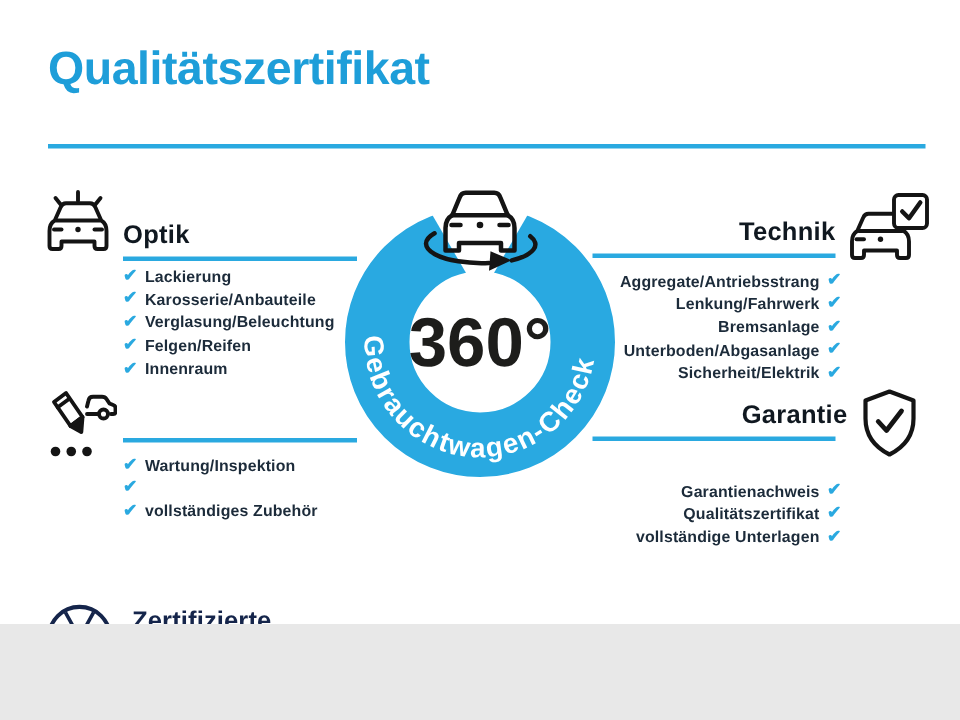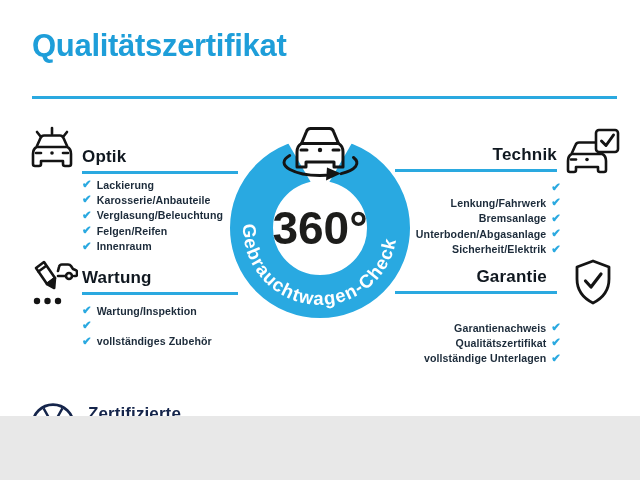--- a/index.html
+++ b/index.html
@@ -14,21 +14,21 @@
   .title-rule{position:absolute;left:32px;top:96px;width:585px;height:3px;background:#2AA9E0;}
 
   .sec-head{position:absolute;font-size:17px;font-weight:bold;color:#101820;letter-spacing:0.2px;}
   .sec-rule{position:absolute;height:3px;background:#2AA9E0;}
   .head-optik{left:82px;top:147px;}
   .rule-optik{left:82px;top:171px;width:156px;}
   .head-technik{right:83px;top:145px;text-align:center;}
   .rule-technik{left:395px;top:169px;width:162px;}
   .head-wartung{left:82px;top:268px;}
   .rule-wartung{left:82px;top:292px;width:156px;}
-  .head-garantie{right:93px;top:267px;text-align:left;}
+  .head-garantie{right:75px;top:267px;text-align:left;}
   .rule-garantie{left:395px;top:291px;width:162px;}
 
   .list{position:absolute;}
   .list .row{display:flex;align-items:center;height:15.4px;gap:5px;}
   .list.right .row{justify-content:flex-end;}
   .check{color:#2AA9E0;font-size:11.5px;font-weight:bold;line-height:1;}
   .item{font-size:10.6px;font-weight:bold;color:#1C2B3A;letter-spacing:0.1px;white-space:nowrap;}
   .list-optik{left:82px;top:177px;}
   .list-technik{right:79px;top:180px;}
   .list-wartung{left:82px;top:303px;}
@@ -102,20 +102,21 @@
       <path d="M7,33.5 L12,33.5"></path>
       <circle cx="23" cy="33.5" r="1.8" fill="#141414" stroke="none"></circle>
       <rect x="32" y="4" width="22" height="22" rx="3" fill="#ffffff"></rect>
       <path d="M37.5,15 L42,19.5 L49.5,9" stroke-width="3"></path>
     </g>
   </svg>
   <div class="sec-head head-technik">Technik</div>
   <div class="sec-rule rule-technik"></div>
   <div class="list right list-technik">
     <div class="row">
+        <span class="item">Aggregate/Antriebsstrang</span>
         <span class="check">✔</span>
       </div>
     <div class="row">
         <span class="item">Lenkung/Fahrwerk</span>
         <span class="check">✔</span>
       </div>
     <div class="row">
         <span class="item">Bremsanlage</span>
         <span class="check">✔</span>
       </div>
@@ -135,21 +136,20 @@
       <path d="M12.5,15.5 L20,10"></path>
       <path d="M21,28 L29,22 L28.2,32 Z" fill="#141414"></path>
       <path d="M32,15 L33,11 Q33.5,8.5 36,8.5 L42,8.5 Q44,8.5 45,10 L47,13 L49.5,14 Q51,14.5 51,16 L51,18.5 Q51,20 49.5,20 L48,20"></path>
       <circle cx="43" cy="20" r="3"></circle>
       <path d="M32,20 L39,20"></path>
       <circle cx="11" cy="45" r="3.2" fill="#141414" stroke="none"></circle>
       <circle cx="21.5" cy="45" r="3.2" fill="#141414" stroke="none"></circle>
       <circle cx="32" cy="45" r="3.2" fill="#141414" stroke="none"></circle>
     </g>
   </svg>
-  <div class="sec-head head-wartung">Wartung</div>
   <div class="sec-rule rule-wartung"></div>
   <div class="list list-wartung">
     <div class="row">
         <span class="check">✔</span>
         <span class="item">Wartung/Inspektion</span>
       </div>
     <div class="row">
         <span class="check">✔</span>
       </div>
     <div class="row">

